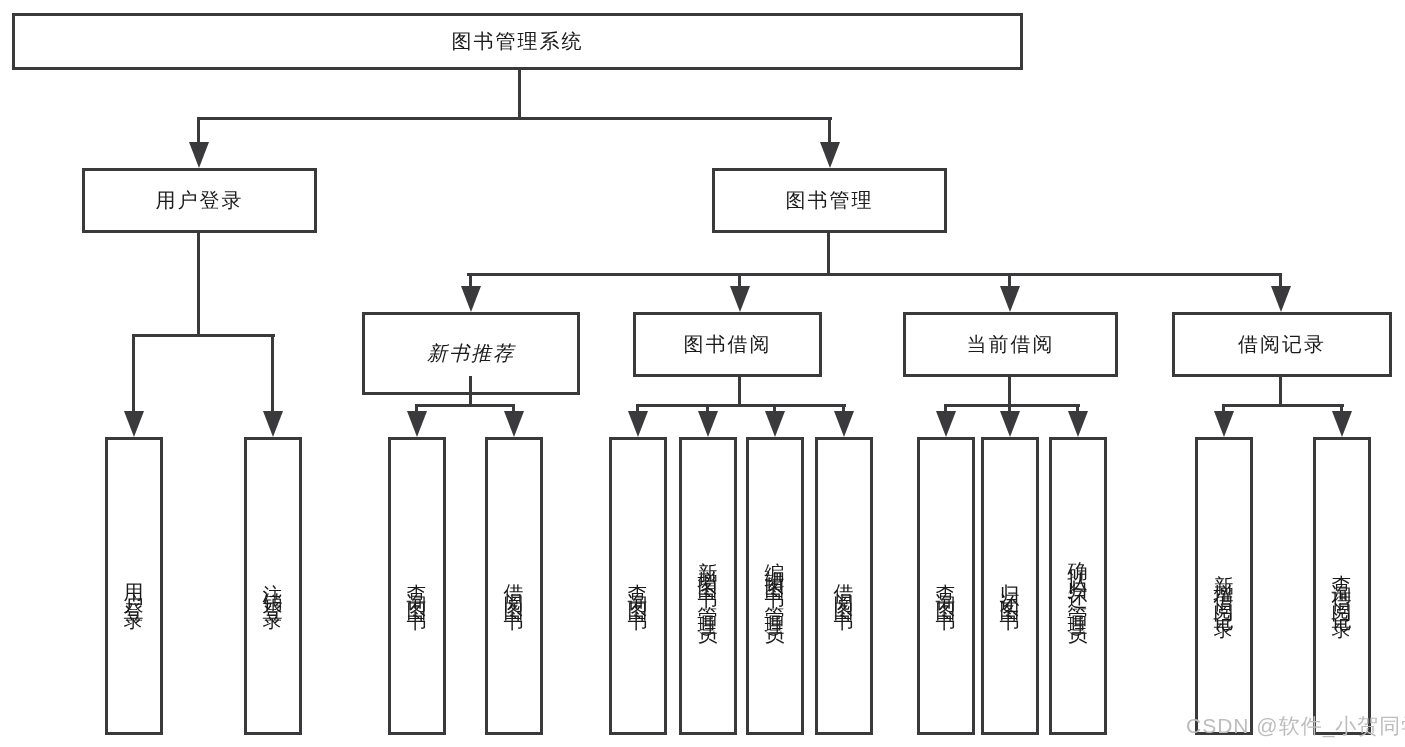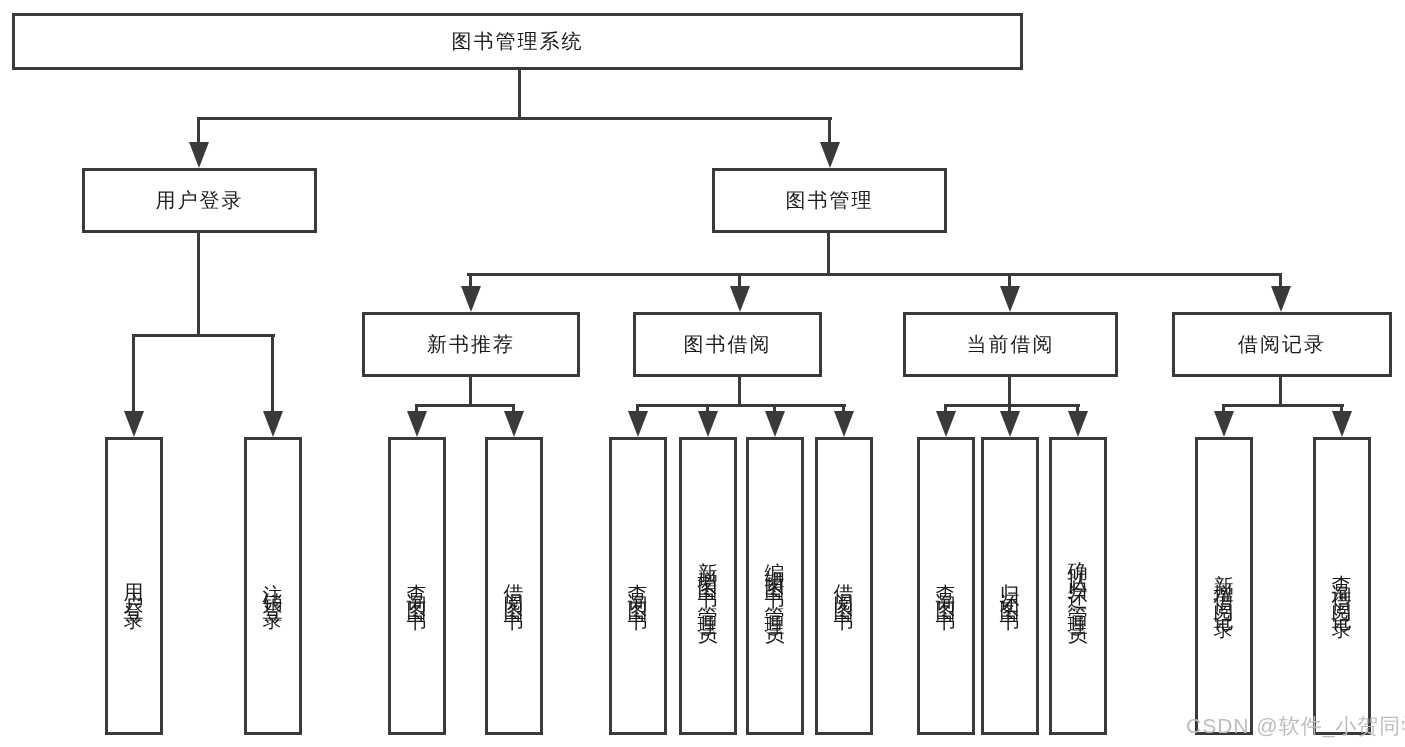--- a/index.html
+++ b/index.html
@@ -95,21 +95,21 @@
   <div class="h" style="left:467px;top:273px;width:815px;"></div>
   <div class="v" style="left:469px;top:273px;height:15px;"></div>
   <div class="ah" style="left:461px;top:286px;"></div>
   <div class="v" style="left:738px;top:273px;height:15px;"></div>
   <div class="ah" style="left:730px;top:286px;"></div>
   <div class="v" style="left:1008px;top:273px;height:15px;"></div>
   <div class="ah" style="left:1000px;top:286px;"></div>
   <div class="v" style="left:1279px;top:273px;height:15px;"></div>
   <div class="ah" style="left:1271px;top:286px;"></div>
 
-  <div class="box" style="left:362px;top:312px;width:218px;height:65px;">
+  <div class="box" style="left:362px;top:312px;width:218px;height:83px;font-style:italic;">
     <span>新书推荐</span>
   </div>
   <div class="box" style="left:633px;top:312px;width:189px;height:65px;">
     <span>图书借阅</span>
   </div>
   <div class="box" style="left:1172px;top:312px;width:220px;height:65px;">
     <span>借阅记录</span>
   </div>
   <div class="box" style="left:903px;top:312px;width:215px;height:65px;">
     <span>当前借阅</span>

